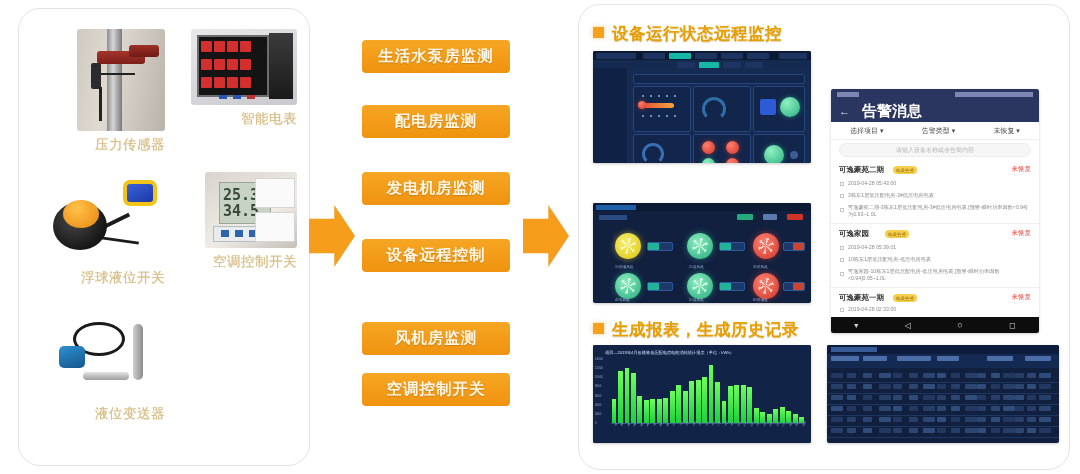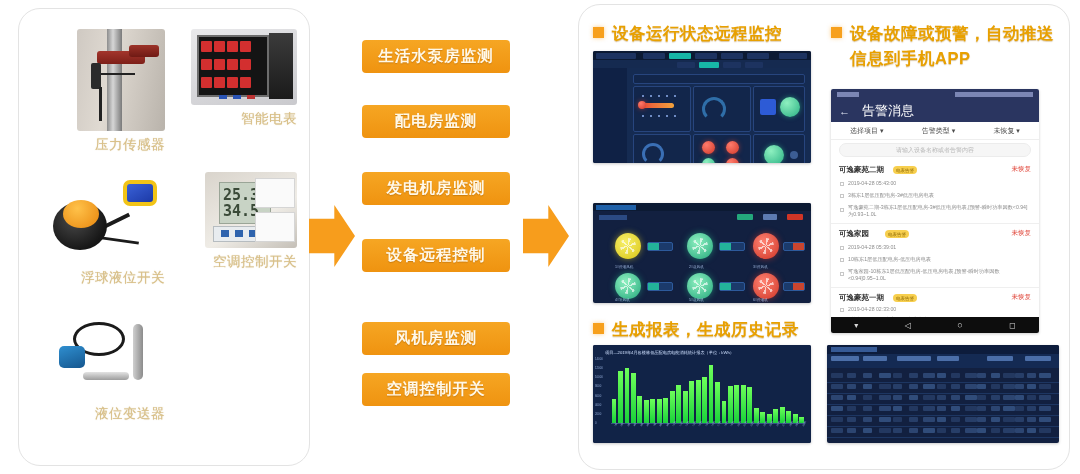--- a/index.html
+++ b/index.html
@@ -160,21 +160,21 @@
   .tb-cell{position:absolute;top:2px;height:5px;background:#33507f;border-radius:1px;}
   .tb-hcell{position:absolute;top:3px;height:5px;background:#4b6ea8;border-radius:1px;}
 
   
   .phone{position:absolute;background:#fff;border-radius:2px;overflow:hidden;
          box-shadow:0 1px 3px rgba(0,0,0,.2);}
   .ph-status{position:absolute;left:0;top:0;right:0;height:11px;background:#2a3560;}
   .ph-bar{position:absolute;left:0;top:11px;right:0;height:22px;background:#2a3560;
     display:flex;align-items:center;}
   .ph-back{margin-left:8px;color:#dfe4f2;font-size:11px;}
-  .ph-title{margin-left:12px;color:#ffffff;font-size:13px;font-weight:normal;}
+  .ph-title{margin-left:12px;color:#ffffff;font-size:15px;font-weight:bold;}
   .ph-filters{position:absolute;left:0;top:33px;right:0;height:17px;background:#fff;
     display:flex;align-items:center;justify-content:space-around;
     font-size:7px;color:#4d4d4d;border-bottom:1px solid #eee;}
   .ph-search{position:absolute;left:8px;top:54px;right:8px;height:14px;
     background:#f6f6f6;border:1px solid #ececec;border-radius:7px;box-sizing:border-box;
     display:flex;align-items:center;justify-content:center;font-size:6px;color:#b8b8b8;}
   .alarm{position:absolute;left:0;right:0;}
   .al-name{position:absolute;left:8px;font-size:7.5px;color:#333;font-weight:bold;white-space:nowrap;}
   .al-tag{position:absolute;height:8px;border-radius:4px;background:#f7cf4e;
     font-size:4.5px;color:#8a6500;display:flex;align-items:center;justify-content:center;padding:0 3px;white-space:nowrap;}
@@ -293,24 +293,20 @@
     <div class="mid-tag" style="top:373px">空调控制开关</div>
   </div>
 
   <div class="panel" id="right-panel">
 
     <div class="rp-head" style="left:14px;top:16px;width:230px">
       <div class="bullet"></div>
       <div class="rp-title">设备运行状态远程监控</div>
     </div>
 
-    <div class="rp-head" style="left:252px;top:16px;width:228px">
-      <div class="bullet"></div>
-      <div class="rp-title">设备故障或预警，自动推送信息到手机APP</div>
-    </div>
 
 
     <div class="rp-head" style="left:14px;top:312px;width:232px">
       <div class="bullet"></div>
       <div class="rp-title">生成报表，生成历史记录</div>
     </div>
 
     <div class="shot" style="left:14px;top:46px;width:218px;height:112px">
       <div class="db-top"></div>
       <div class="db-nav" style="left:3px;width:40px"></div>

